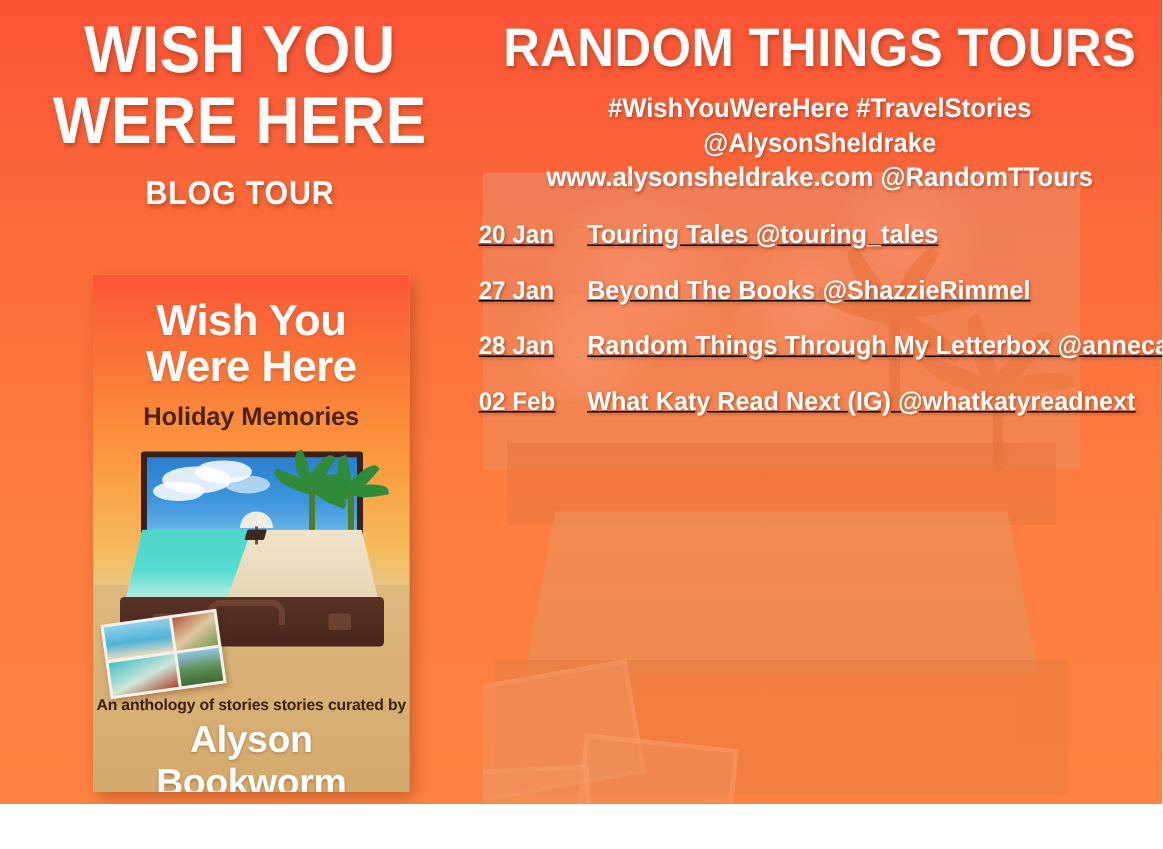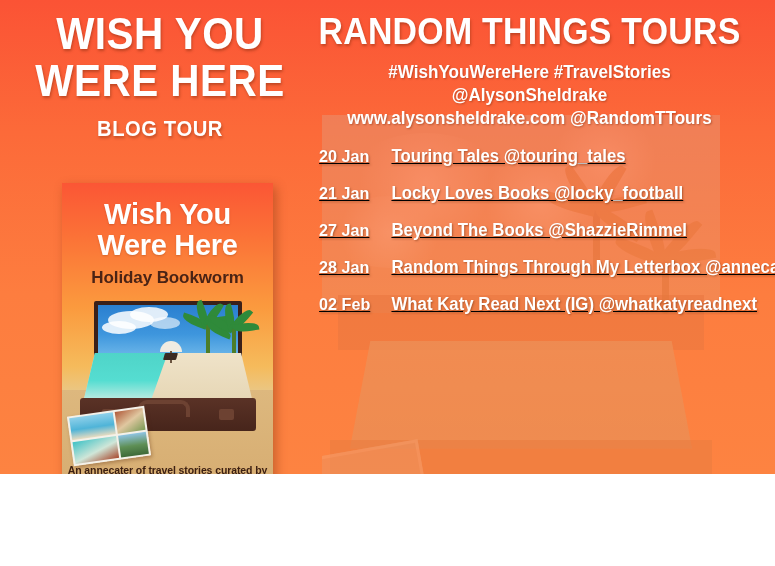--- a/index.html
+++ b/index.html
@@ -4,21 +4,21 @@
 <title>Wish You Were Here Blog Tour</title>
 <style>
   * { margin:0; padding:0; box-sizing:border-box; }
   html, body {
     width:775px; height:566px;
     overflow:hidden;
     font-family:"Liberation Sans", sans-serif;
   }
   #poster {
     position:relative;
-    width:775px; height:474px;
+    width:775px; height:536px;
     background:linear-gradient(180deg,#fb5335 0%, #fc6a39 28%, #fd7d3f 62%, #fd8341 100%);
     overflow:hidden;
   }
 
   
   .watermark {
     position:absolute;
     left:322px; top:115px; width:398px; height:451px;
     opacity:.30;
     overflow:hidden;
@@ -185,21 +185,21 @@
   }
   .cover-author {
     position:absolute; left:0; top:296px; width:100%;
     text-align:center; color:#ffffff;
     font-weight:700; font-size:25px; letter-spacing:-.3px;
     text-shadow:0 1px 2px rgba(110,60,25,.45);
   }
 
   
   .right-head {
-    position:absolute; left:303px; top:12px; width:453px; text-align:center;
+    position:absolute; left:320px; top:12px; width:453px; text-align:center;
   }
   .tours-title {
     font-family:"Liberation Sans Narrow","Liberation Sans",sans-serif;
     font-weight:700; color:#ffffff; font-size:36px; line-height:40px;
     letter-spacing:.3px; transform:scaleX(.94);
     text-shadow:1px 2px 3px rgba(120,40,10,.45);
   }
   .tags {
     margin-top:9px;
     font-family:"Liberation Sans Narrow","Liberation Sans",sans-serif;
@@ -273,21 +273,21 @@
   </div>
 
   <div class="cover">
     <div class="cover-top"></div>
     <div class="cover-bottom"></div>
 
     <div class="cover-title">
       <div>Wish You</div>
       <div>Were Here</div>
     </div>
-    <div class="cover-sub">Holiday Bookworm</div>
+    <div class="cover-sub">Holiday Memories</div>
 
     <div class="scene">
       <div class="scene-lid">
         <div class="cloud" style="left:10px;top:6px;width:46px;height:18px;"></div>
         <div class="cloud" style="left:32px;top:2px;width:38px;height:15px;"></div>
         <div class="cloud" style="left:4px;top:16px;width:34px;height:13px;"></div>
         <div class="cloud" style="left:52px;top:12px;width:30px;height:12px;opacity:.6;"></div>
       </div>
 
       <div class="palm" style="left:112px;top:6px;">
@@ -324,42 +324,38 @@
     </div>
 
     <div class="collage">
       <div class="cell" style="left:0;top:0;width:78px;height:50px;background:#f4f1e9;"></div>
       <div class="cell" style="left:2px;top:2px;width:44px;height:22px;background:linear-gradient(180deg,#8fd0ea 0%,#4fb4d8 55%,#e8dcc0 100%);"></div>
       <div class="cell" style="left:48px;top:2px;width:28px;height:22px;background:linear-gradient(150deg,#b05a3a 0%,#e0c7a0 50%,#7a9a55 100%);"></div>
       <div class="cell" style="left:2px;top:26px;width:44px;height:22px;background:linear-gradient(160deg,#3fc2c6 0%,#cfe6d8 55%,#a8492e 100%);"></div>
       <div class="cell" style="left:48px;top:26px;width:28px;height:22px;background:linear-gradient(180deg,#8fc4e2 0%,#5e8f55 55%,#3e6a38 100%);"></div>
     </div>
 
-    <div class="cover-anth">An annecater of travel stories curated by</div>
-    <div class="cover-author">Alyson Sheldrake</div>
+    <div class="cover-anth">An anthology of stories stories curated by</div>
+    <div class="cover-author">Alyson Bookworm</div>
   </div>
 
   <div class="right-head">
     <div class="tours-title">RANDOM THINGS TOURS</div>
     <div class="tags">
       <div>#WishYouWereHere #TravelStories @AlysonSheldrake</div>
       <div>www.alysonsheldrake.com @RandomTTours</div>
     </div>
   </div>
 
   <div class="schedule" id="schedule">
       <div class="row">
         <div class="date">20 Jan</div>
         <div class="blog">Touring Tales @touring_tales</div>
       </div>
       <div class="row">
-        <div class="date">21 Jan</div>
-        <div class="blog">Locky Loves Books @locky_football</div>
-      </div>
-      <div class="row">
         <div class="date">27 Jan</div>
         <div class="blog">Beyond The Books @ShazzieRimmel</div>
       </div>
       <div class="row">
         <div class="date">28 Jan</div>
         <div class="blog">Random Things Through My Letterbox @annecater</div>
       </div>
       <div class="row">
         <div class="date">02 Feb</div>
         <div class="blog">What Katy Read Next (IG) @whatkatyreadnext</div>

